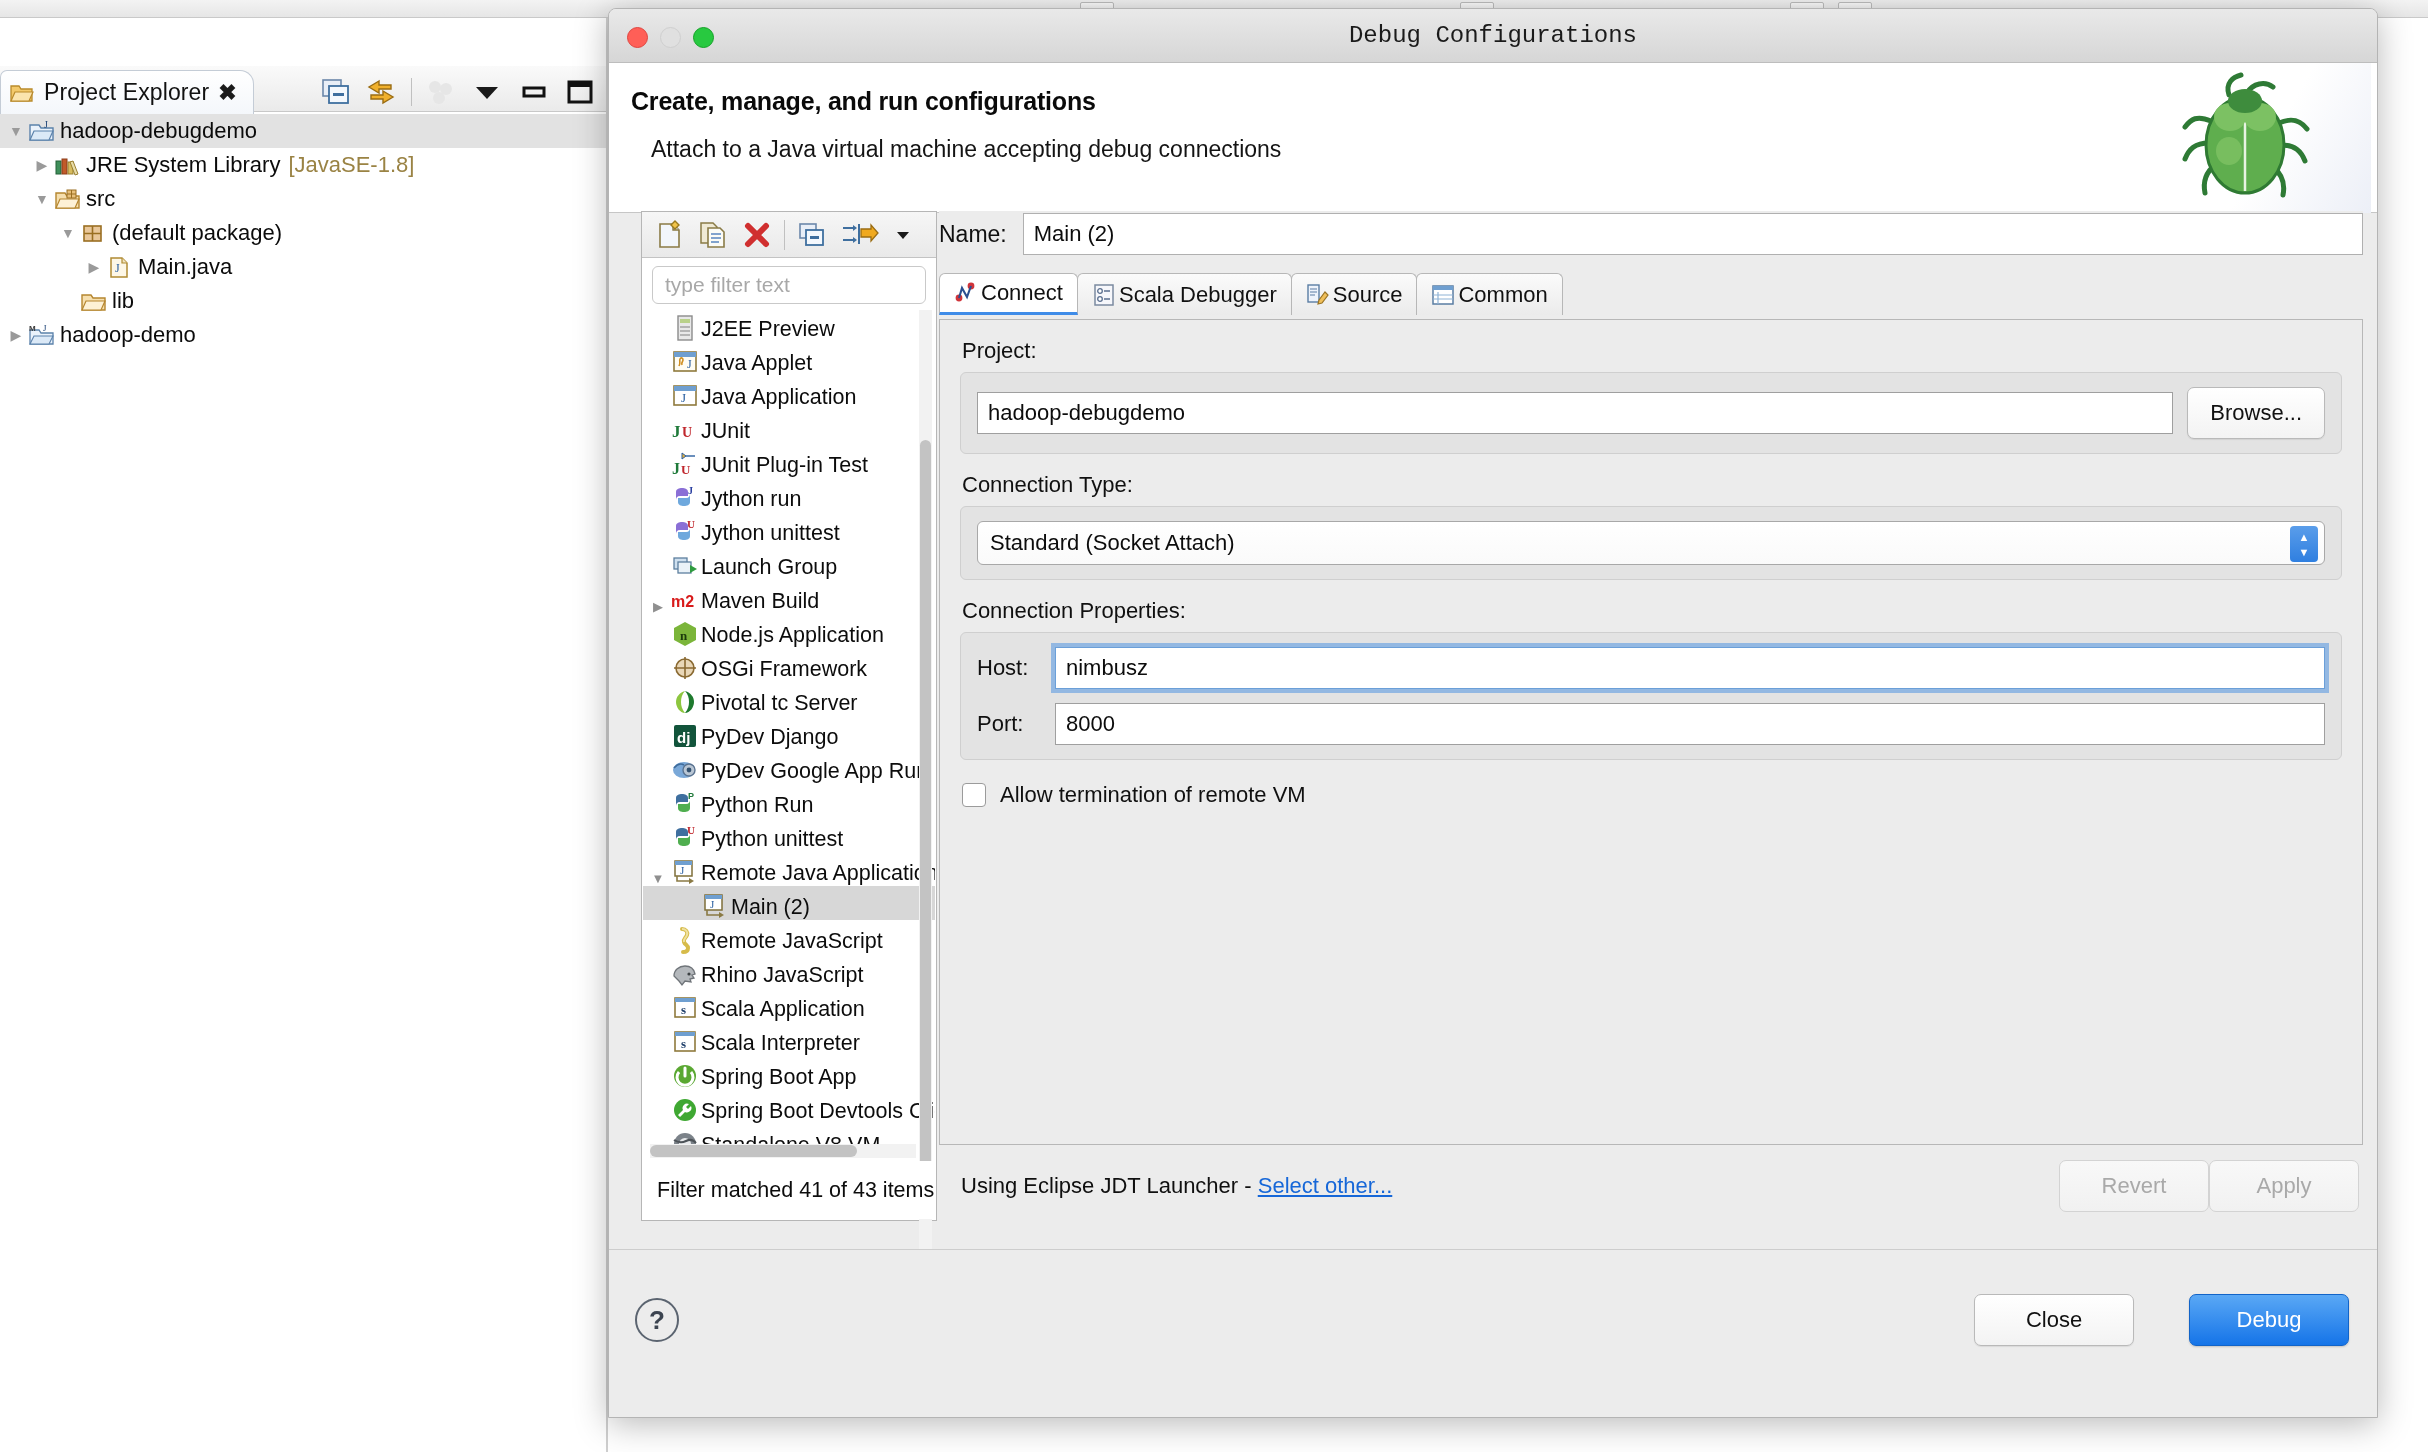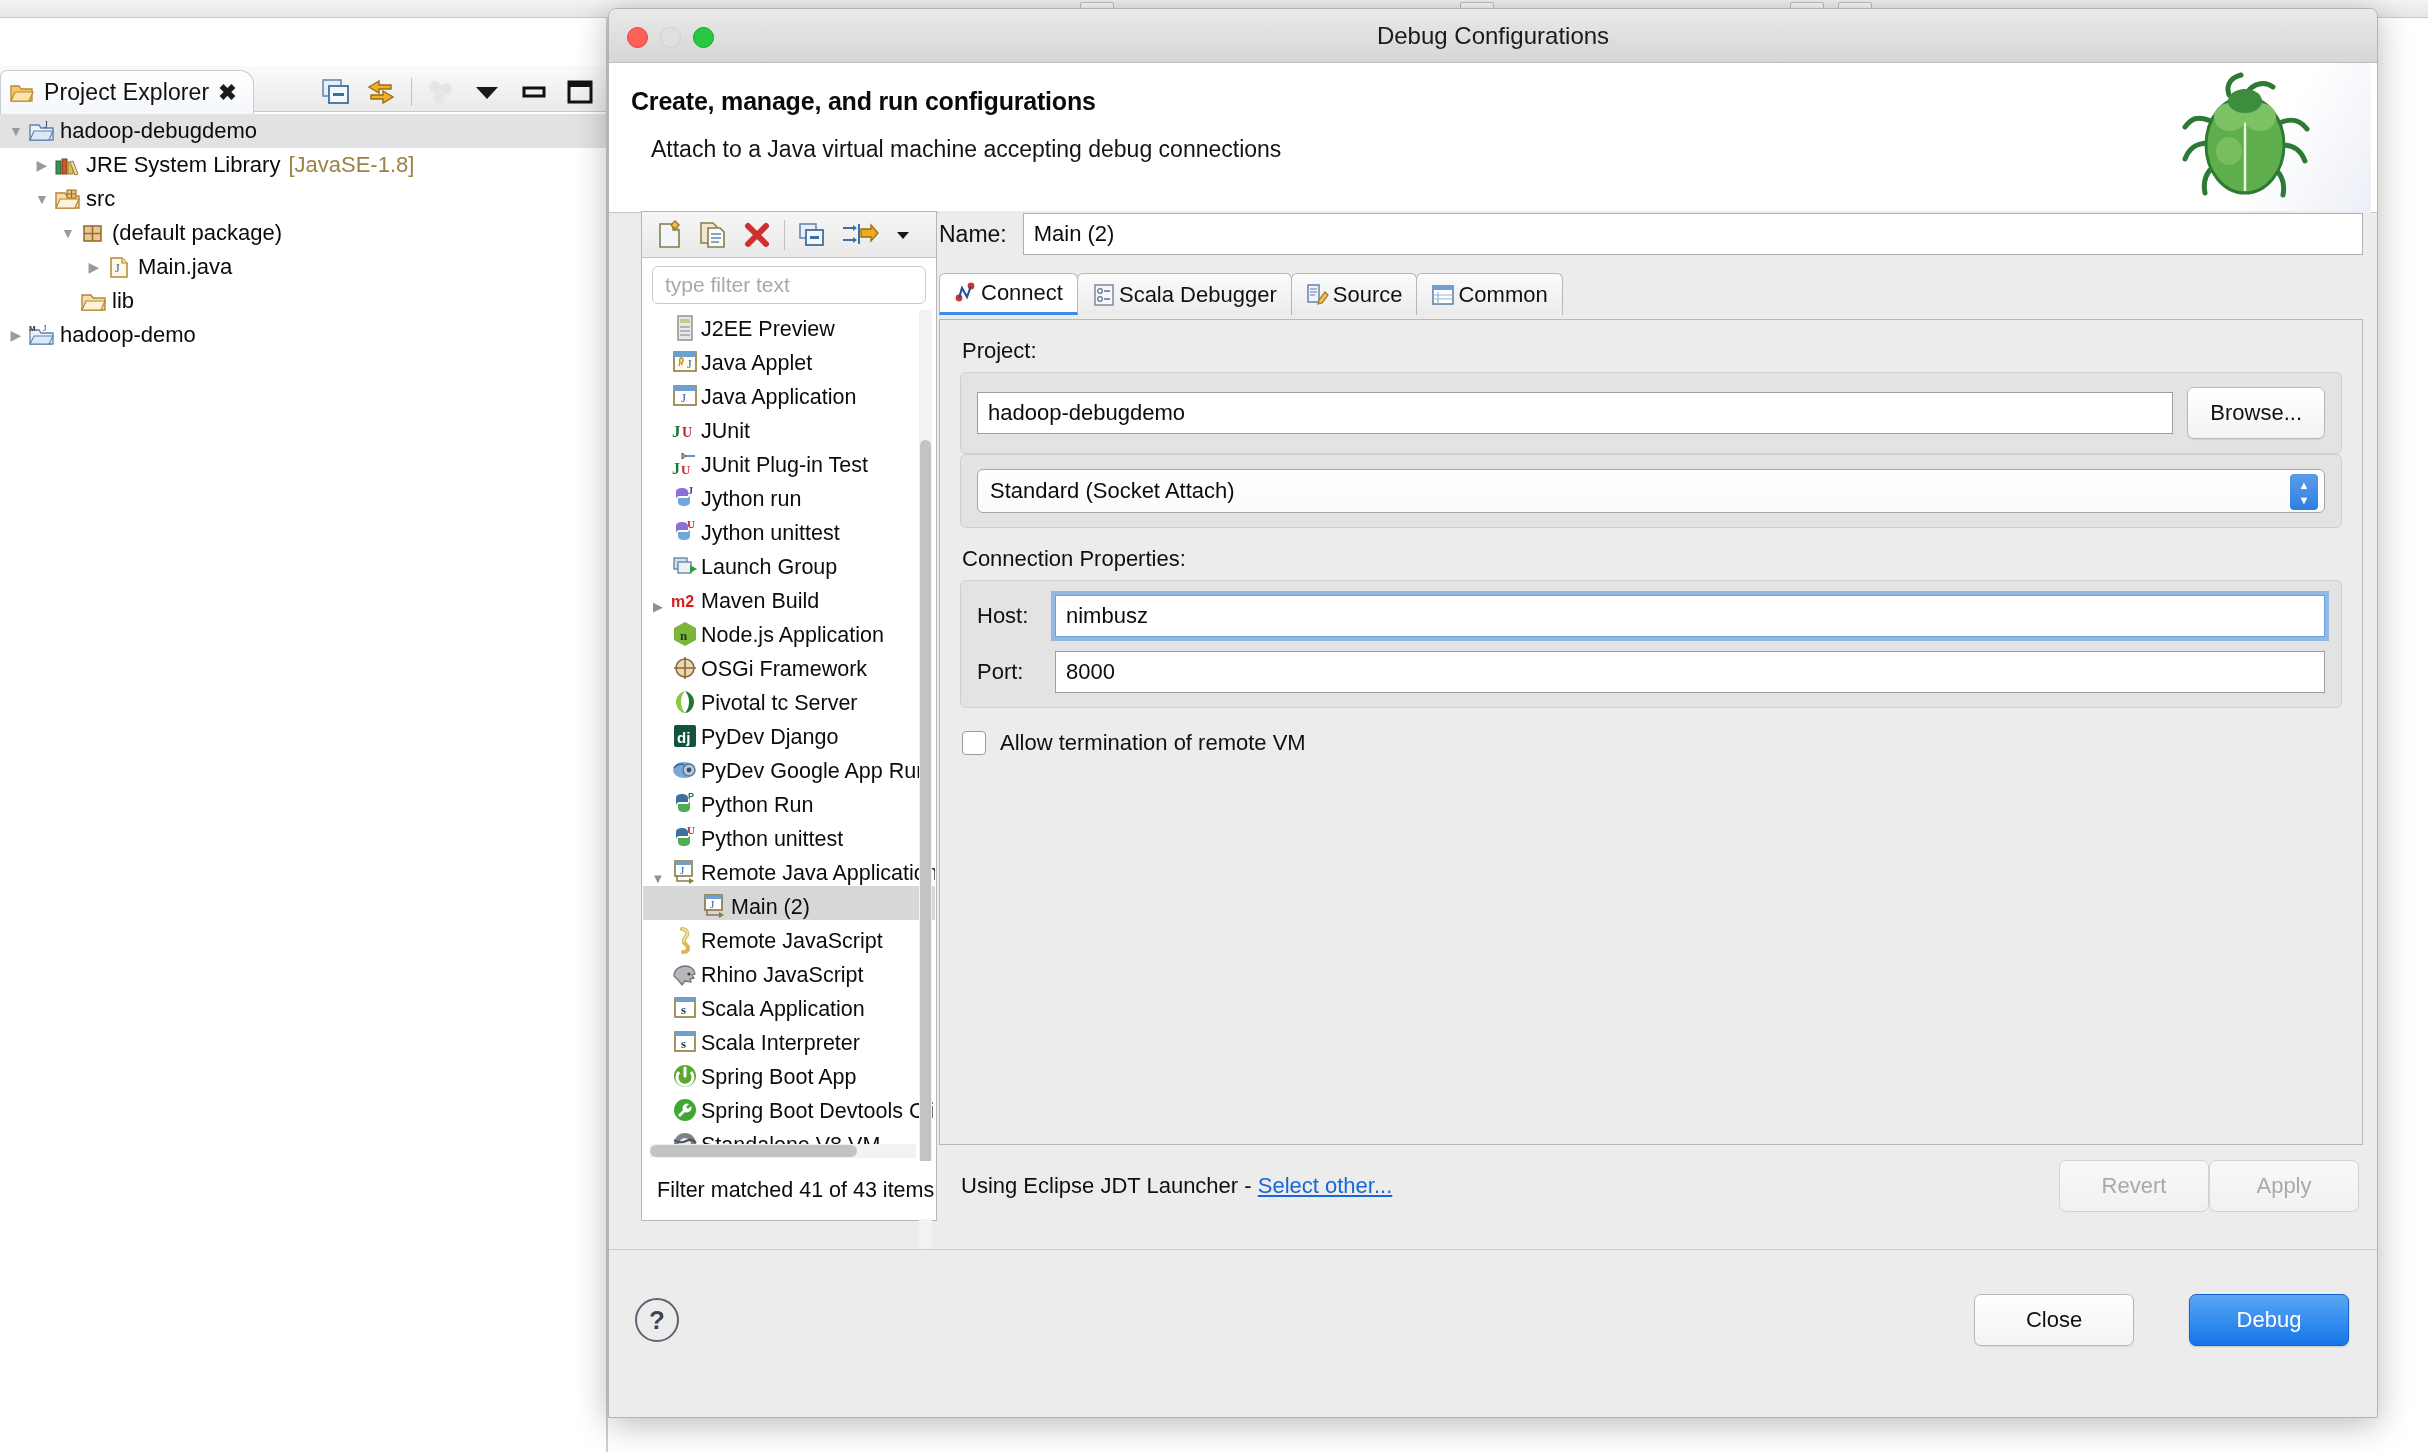--- a/index.html
+++ b/index.html
@@ -74,21 +74,21 @@
   #titlebar {
     height:54px; background:linear-gradient(#e9e9e9,#d6d6d6);
     border-bottom:1px solid #bdbdbd;
     display:flex; align-items:center; position:relative;
   }
   #traffic { position:absolute; left:18px; top:18px; display:flex; gap:12px; }
   .tl { width:21px; height:21px; border-radius:50%; }
   .tl.red { background:#ff5f57; border:1px solid #e0443e; }
   .tl.yellow { background:#e0e0e0; border:1px solid #cfcfcf; }
   .tl.green { background:#28c940; border:1px solid #13a326; }
-  #dlg-title { width:100%; text-align:center; font-size:24px; color:#1a1a1a; }
+  #dlg-title { width:100%; text-align:center; font-size:24px; color:#1a1a1a;font-family:Liberation Mono, monospace; }
 
   #dlg-header {
     height:150px; background:#ffffff; border-bottom:1px solid #c6c6c6;
     position:relative; padding:24px 0 0 22px;
   }
   #dlg-header h1 { font-size:25px; font-weight:bold; color:#0a0a0a; letter-spacing:-.2px; }
   #dlg-header p { font-size:23px; color:#141414; margin-top:20px; padding-left:20px; }
   #bug-art { position:absolute; right:6px; top:0; width:230px; height:150px;
     background:linear-gradient(120deg,#ffffff 55%,#eceff7 100%); overflow:hidden; }
 
@@ -799,20 +799,21 @@
     <div id="tabpanel">
 
       <div class="grouplabel">Project:</div>
       <div class="groupbox">
         <div class="fieldrow">
           <input class="tinput" type="text" value="hadoop-debugdemo" style="">
           <button class="btn">Browse...</button>
         </div>
       </div>
 
+      <div class="grouplabel">Connection Type:</div>
       <div class="groupbox">
         <div class="fieldrow">
           <div class="combo">
             <span>Standard (Socket Attach)</span>
             <span class="stepper">
               <span>▲</span>
                 <span>▼</span>
             </span>
           </div>
         </div>

